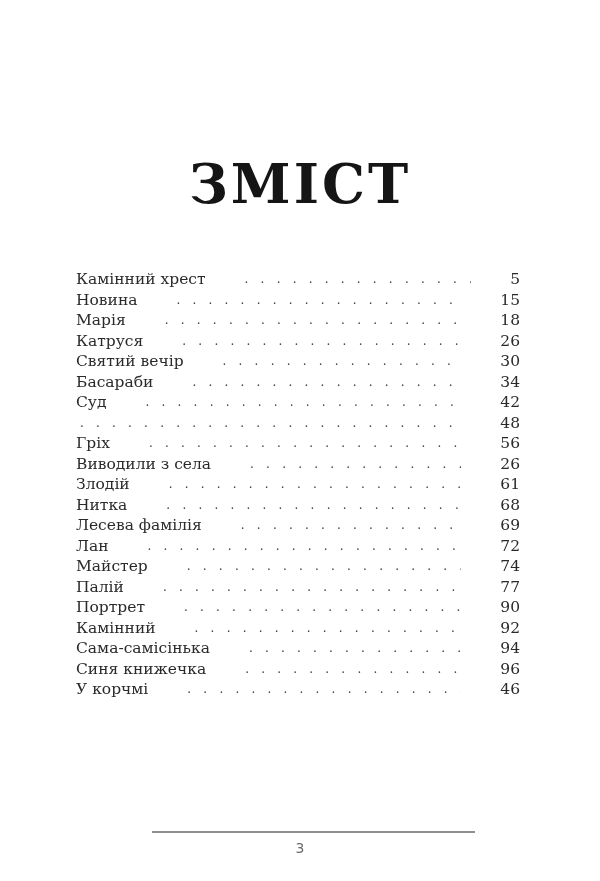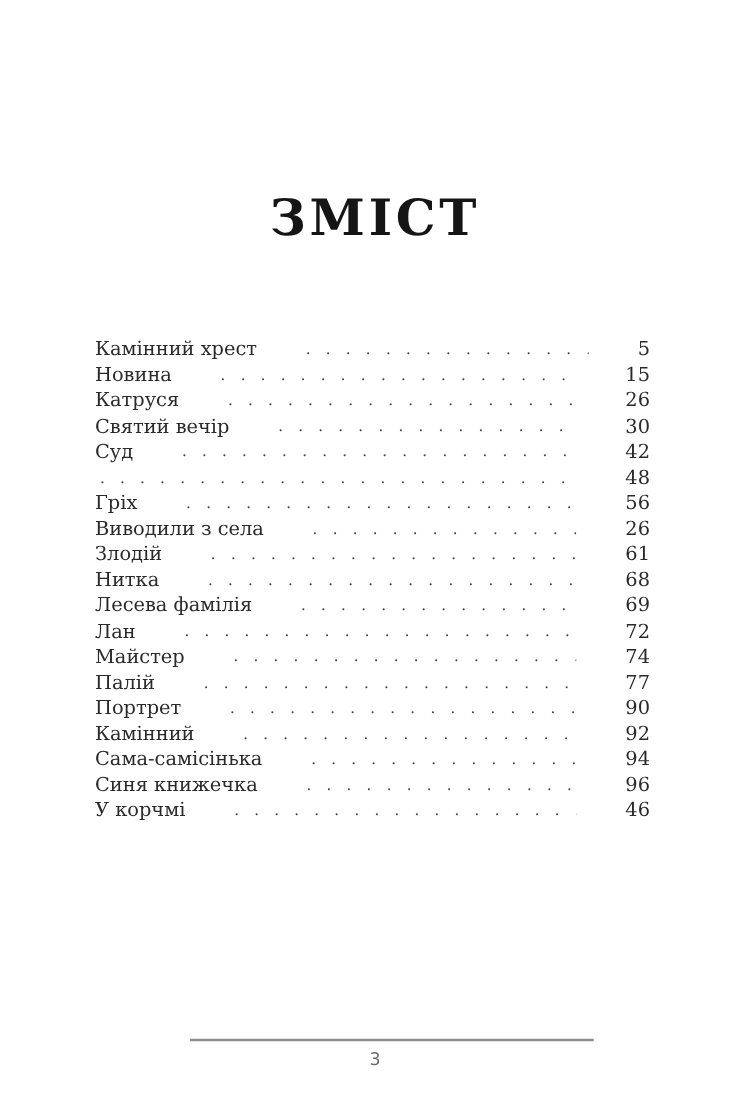--- a/index.html
+++ b/index.html
@@ -15,21 +15,21 @@
       font-family: "DejaVu Serif", "Liberation Serif", serif;
       color: #1f1f1f;
     }
     .page-title {
       position: absolute;
       top: 118px;
       left: 0;
       width: 600px;
       text-align: center;
       font-family: "DejaVu Serif", "Liberation Serif", serif;
-      font-size: 40px;
+      font-size: 54px;
       font-weight: bold;
       letter-spacing: 3px;
       color: #151515;
       line-height: 60px;
     }
     .toc {
       position: absolute;
       top: 269px;
       left: 76px;
       width: 444px;
@@ -97,28 +97,38 @@
       <span class="toc-title">Камінний хрест</span>
       <span class="toc-dots"></span>
       <span class="toc-page">5</span>
     </li>
   <li class="toc-row">
       <span class="toc-title">Новина</span>
       <span class="toc-dots"></span>
       <span class="toc-page">15</span>
     </li>
   <li class="toc-row">
+      <span class="toc-title">Марія</span>
+      <span class="toc-dots"></span>
+      <span class="toc-page">18</span>
+    </li>
+  <li class="toc-row">
       <span class="toc-title">Катруся</span>
       <span class="toc-dots"></span>
       <span class="toc-page">26</span>
     </li>
   <li class="toc-row">
       <span class="toc-title">Святий вечір</span>
       <span class="toc-dots"></span>
       <span class="toc-page">30</span>
+    </li>
+  <li class="toc-row">
+      <span class="toc-title">Басараби</span>
+      <span class="toc-dots"></span>
+      <span class="toc-page">34</span>
     </li>
   <li class="toc-row">
       <span class="toc-title">Суд</span>
       <span class="toc-dots"></span>
       <span class="toc-page">42</span>
     </li>
   <li class="toc-row">
       <span class="toc-dots"></span>
       <span class="toc-page">48</span>
     </li>

